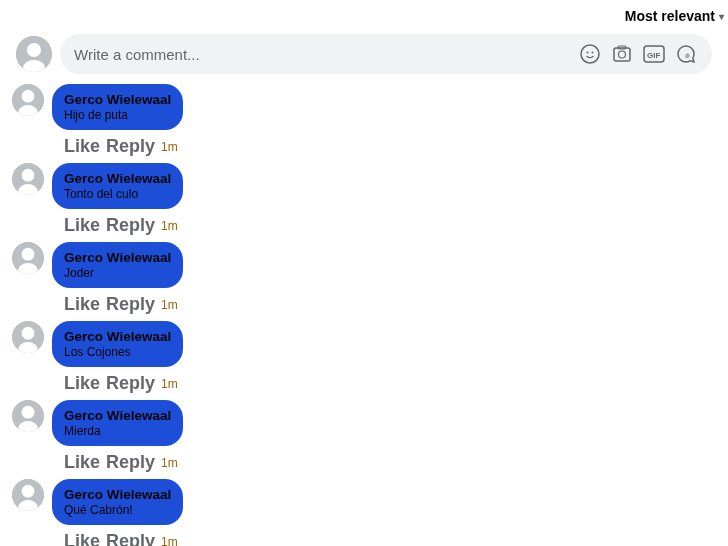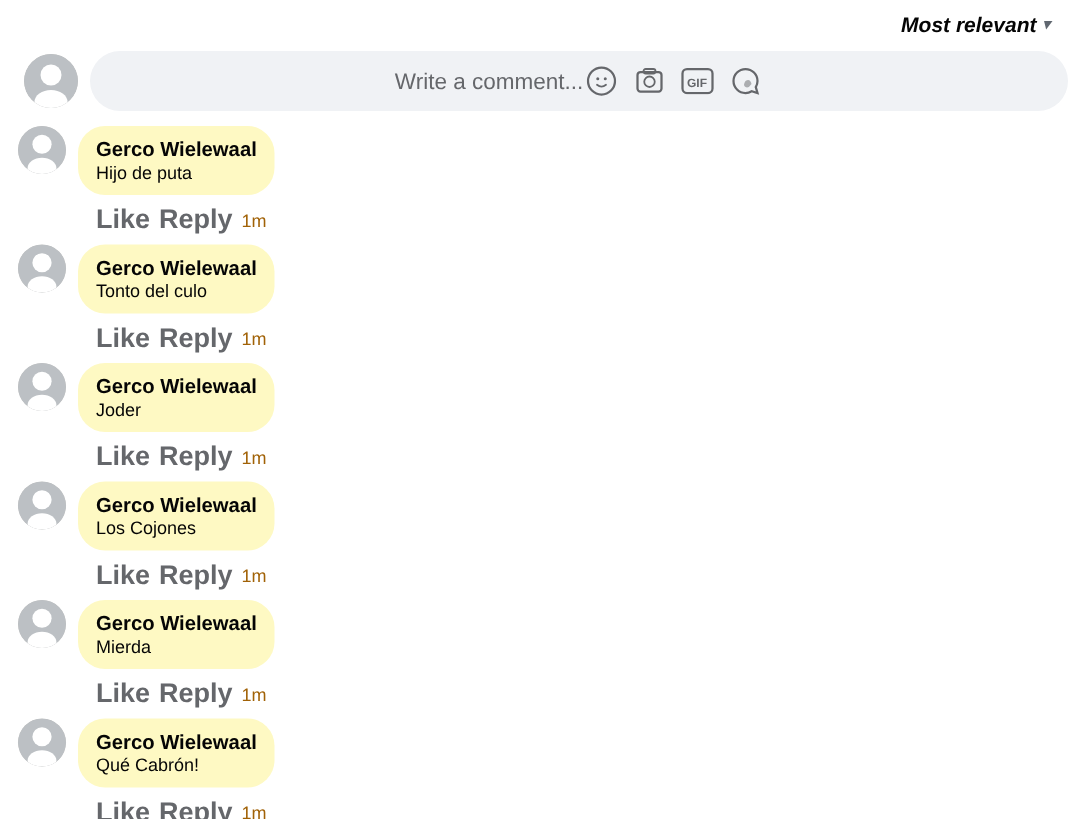--- a/index.html
+++ b/index.html
@@ -10,22 +10,21 @@
       font-size: 15px;
       width: 728px;
       min-height: 546px;
       overflow-x: hidden;
     }
 
     .top-bar {
       display: flex;
       justify-content: flex-end;
       align-items: center;
-      padding: 8px 28px 4px 16px;
-      font-style: italic;
+      padding: 8px 4px 4px 16px;
     }
 
     .most-relevant {
       font-size: 14px;
       color: #050505;
       font-weight: 600;
       cursor: pointer;
       display: flex;
       align-items: center;
       gap: 4px;
@@ -70,21 +69,21 @@
       height: 32px;
     }
 
     .comment-input-box {
       flex: 1;
       background: #f0f2f5;
       border-radius: 20px;
       padding: 8px 14px;
       display: flex;
       align-items: center;
-      justify-content: center;
+      justify-content: space-between;
     }
 
     .comment-input-placeholder {
       color: #65676b;
       font-size: 15px;
     }
 
     .input-icons {
       display: flex;
       gap: 8px;
@@ -107,21 +106,21 @@
     }
 
     .comment-item {
       display: flex;
       align-items: flex-start;
       gap: 8px;
       margin-bottom: 4px;
     }
 
     .comment-bubble {
-      background: #fef9c3;
+      background: #1d4ed8;
       border-radius: 18px;
       padding: 8px 12px;
       max-width: 400px;
     }
 
     .comment-author {
       font-weight: 600;
       font-size: 13.5px;
       color: #050505;
     }

